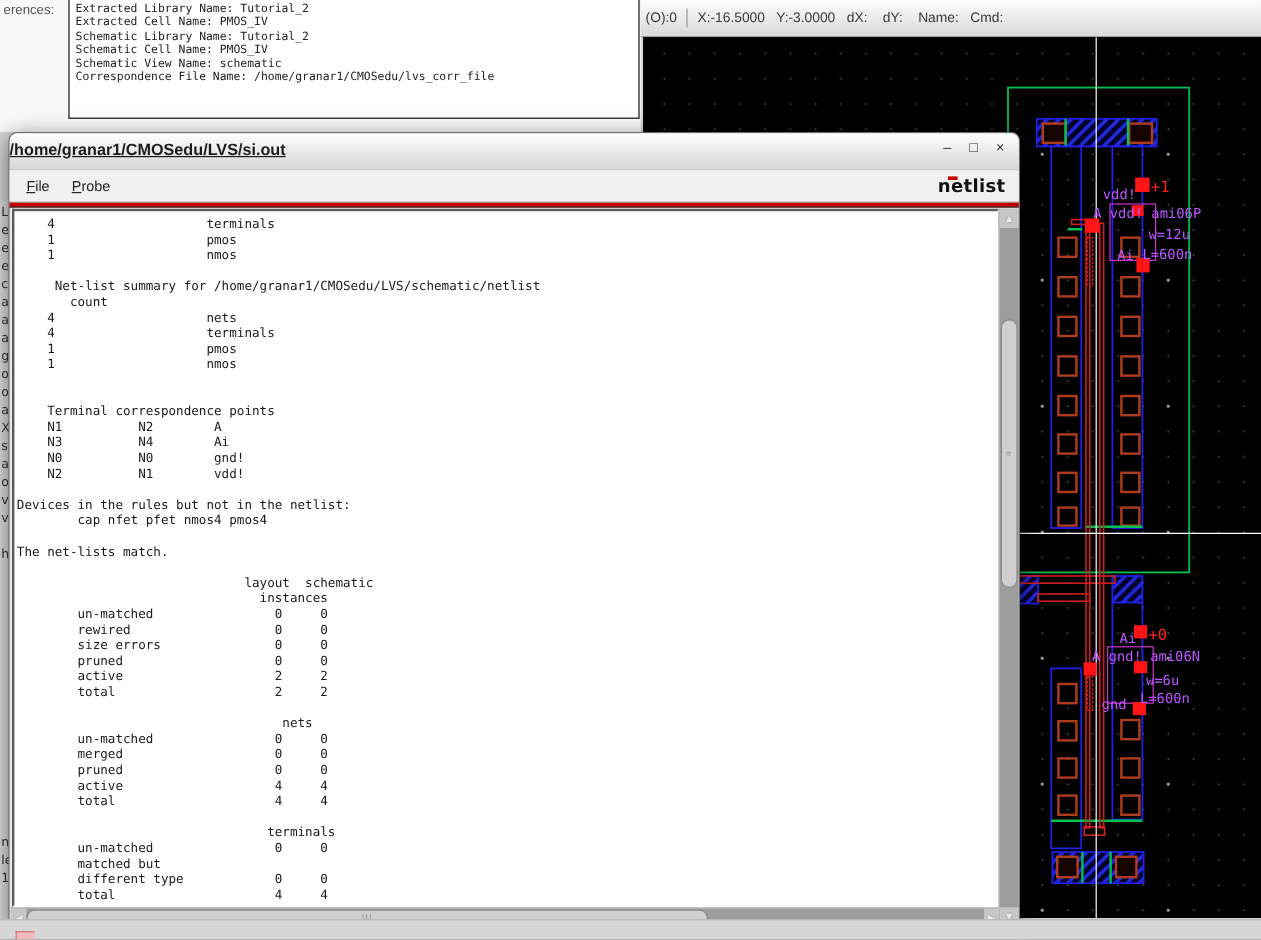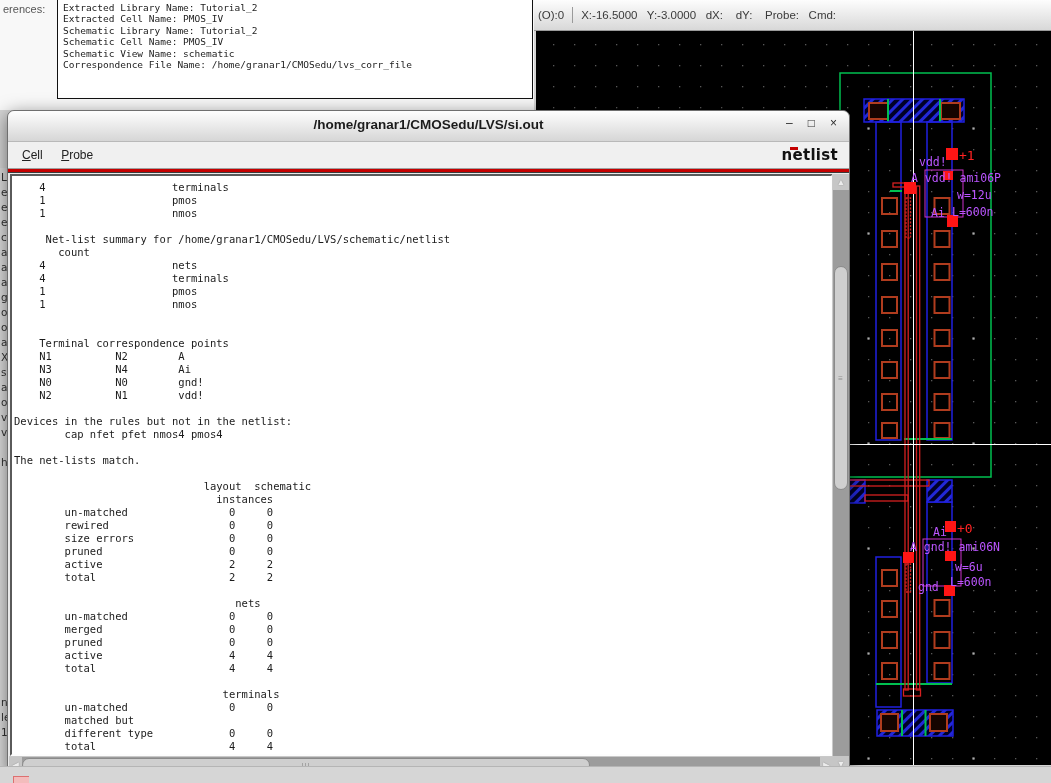--- a/index.html
+++ b/index.html
@@ -35,22 +35,22 @@
       border-top:1px solid #b5b5b5;}
   #bottom-strip .pink-chip{position:absolute;left:13px;top:9px;width:15px;height:8px;
       background:#f3bcbc;border:1px solid #dd7070;border-right:none;}
 
   
   #viewer{position:absolute;left:7px;top:110px;width:841px;height:661px;background:#e9e9e9;
       border:1px solid #6f6f6f;border-radius:7px 7px 0 0;
       box-shadow:0 4px 18px rgba(0,0,0,.5);}
   #titlebar{position:relative;height:30px;background:linear-gradient(#fefefe,#d6d6d6);
       border-radius:7px 7px 0 0;border-bottom:1px solid #b9b9b9;}
-  #titlebar .title{position:absolute;left:0;right:0;top:6px;text-align:center;
-      font-size:13.5px;font-weight:bold;color:#1c1c1c;}
+  #titlebar .title{position:absolute;left:0;right:0;top:6px;
+      font-size:13.5px;font-weight:bold;color:#1c1c1c;text-decoration:underline;}
   #titlebar .controls{position:absolute;right:12px;top:5px;display:flex;gap:15px;
       font-size:12px;color:#2e2e2e;}
   #titlebar .controls span{cursor:default;}
   #menubar{position:relative;height:26px;background:#f0f0f0;}
   #menubar .menu-item{display:inline-block;margin-left:14px;margin-top:6px;font-size:12px;color:#222;}
   #menubar .menu-item::first-letter{text-decoration:underline;}
   #brand{position:absolute;right:11px;top:4px;font-family:"DejaVu Sans",sans-serif;
       font-weight:bold;font-size:15px;letter-spacing:.3px;color:#111;}
   #brand::before{content:"";position:absolute;left:9px;top:1px;width:8px;height:2.5px;background:#c40000;}
   #red-rule{height:3px;background:#c40000;border-top:1px solid #a0a0a0;border-bottom:1px solid #3a3a3a;}
@@ -89,21 +89,21 @@
 Schematic Library Name: Tutorial_2
 Schematic Cell Name: PMOS_IV
 Schematic View Name: schematic
 Correspondence File Name: /home/granar1/CMOSedu/lvs_corr_file</pre>
     </div>
   </div>
 
   <div id="status-bar">
     <span class="seg" style="margin-left:4px">(O):0</span>
     <span class="vsep"></span>
-    <span class="seg">X:-16.5000   Y:-3.0000   dX:    dY:    Probe:   Cmd:</span>
+    <span class="seg">X:-16.5000   Y:-3.0000   dX:    dY:    Name:   Cmd:</span>
   </div>
 
   <div id="canvas">
     <svg width="515" height="734" viewBox="536 31 515 734" xmlns="http://www.w3.org/2000/svg">
       <defs>
         <pattern id="dots" width="21" height="21" patternUnits="userSpaceOnUse">
           <rect x="7" y="2" width="1.3" height="1.3" fill="#585858"></rect>
         </pattern>
         <pattern id="dots2" width="105" height="105" patternUnits="userSpaceOnUse">
           <rect x="27.4" y="22.4" width="2.2" height="2.2" fill="#aeaeae"></rect>
@@ -267,21 +267,21 @@
   <div id="viewer">
     <div id="titlebar">
       <div class="title">/home/granar1/CMOSedu/LVS/si.out</div>
       <div class="controls">
         <span>–</span>
         <span>□</span>
         <span>×</span>
       </div>
     </div>
     <div id="menubar">
-      <span class="menu-item">Cell</span>
+      <span class="menu-item">File</span>
       <span class="menu-item">Probe</span>
       <span id="brand">netlist</span>
     </div>
     <div id="red-rule"></div>
 
     <div id="text-frame">
       <pre>    4                    terminals
     1                    pmos
     1                    nmos
 

